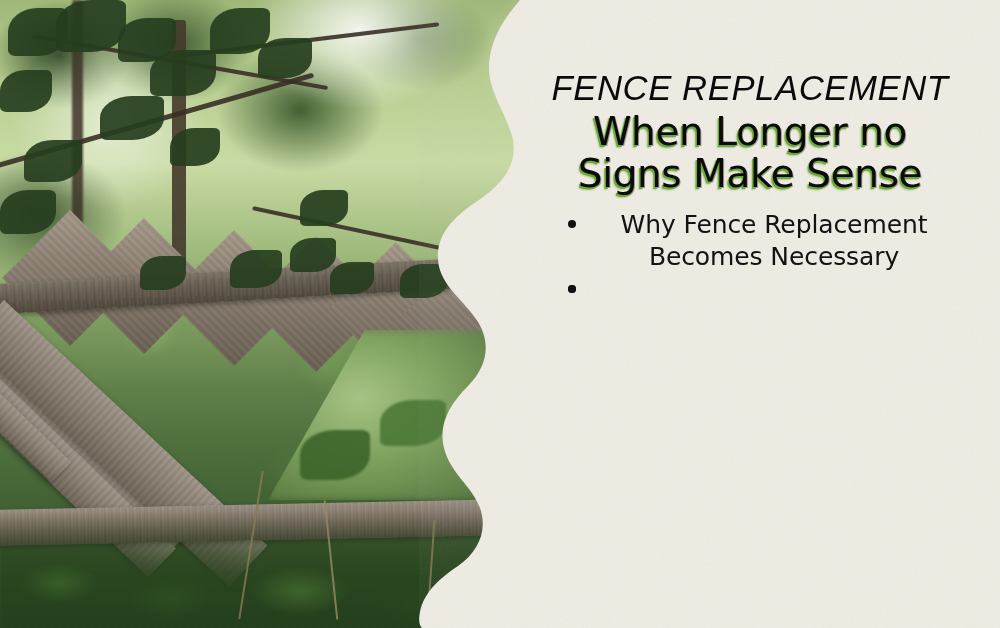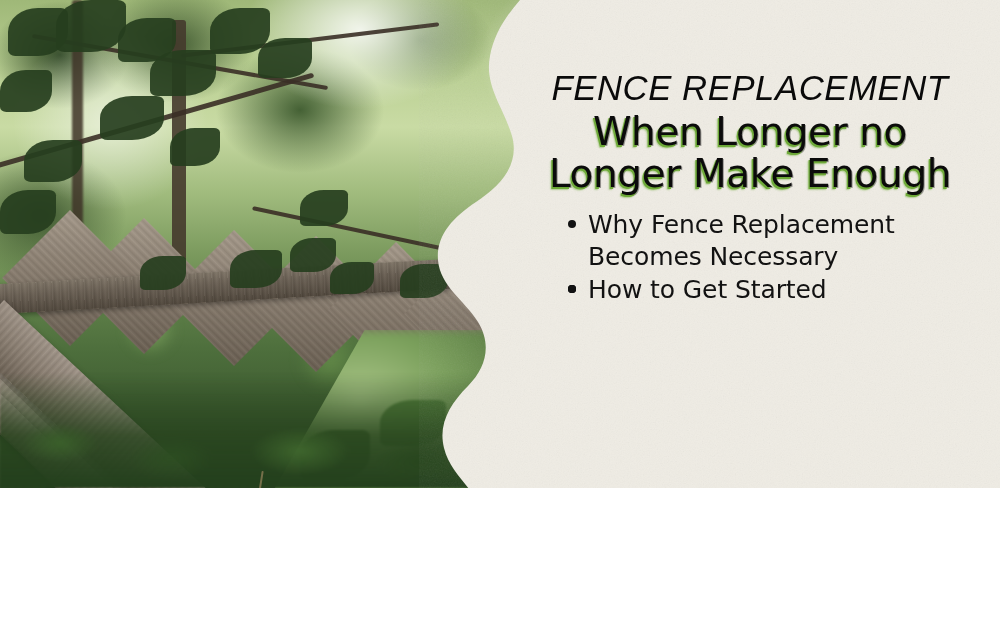--- a/index.html
+++ b/index.html
@@ -3,21 +3,21 @@
 <meta charset="utf-8">
 <style>
   html, body {
     margin: 0;
     padding: 0;
     background: #ffffff;
   }
   #canvas {
     position: relative;
     width: 1000px;
-    height: 488px;
+    height: 628px;
     overflow: hidden;
     font-family: "Liberation Sans", sans-serif;
   }
 
   
   .photo {
     position: absolute;
     inset: 0;
     background:
       
@@ -219,20 +219,21 @@
       -1.4px 2.2px 0 rgba(106,168,52,0.95),
       -2.2px 3px 1.5px rgba(106,168,52,0.45),
       1px 1px 0 rgba(0,0,0,0.35);
   }
   .headline .ln { display: block; }
 
   ul.topic-list {
     list-style: none;
     margin: 14px 0 0 0;
     padding: 0;
+    text-align: center;
   }
   ul.topic-list li {
     position: relative;
     font-family: "DejaVu Sans", sans-serif;
     font-size: 25px;
     line-height: 1.28;
     color: #121212;
     padding-left: 48px;
     margin-bottom: 1px;
     letter-spacing: -0.1px;
@@ -353,35 +354,31 @@
            Z" fill="#b9b2a2" filter="url(#paperGrain)" opacity="0.55"></path>
     </svg>
   </div>
 
   <div class="content">
 
     <div class="eyebrow">FENCE REPLACEMENT</div>
 
     <h1 class="headline">
       <span class="ln">When Longer no</span>
-      <span class="ln">Longer Make Enough</span>
+      <span class="ln">Signs Make Sense</span>
     </h1>
 
     <ul class="topic-list">
       <li>
         <span class="bullet"></span>
         <span>Why Fence Replacement Becomes Necessary</span>
       </li>
       <li>
         <span class="bullet"></span>
       </li>
       <li>
         <span class="bullet"></span>
       </li>
-      <li>
-        <span class="bullet"></span>
-        <span>How to Get Started</span>
-      </li>
     </ul>
 
   </div>
 
 </div>
 
 </body></html>

